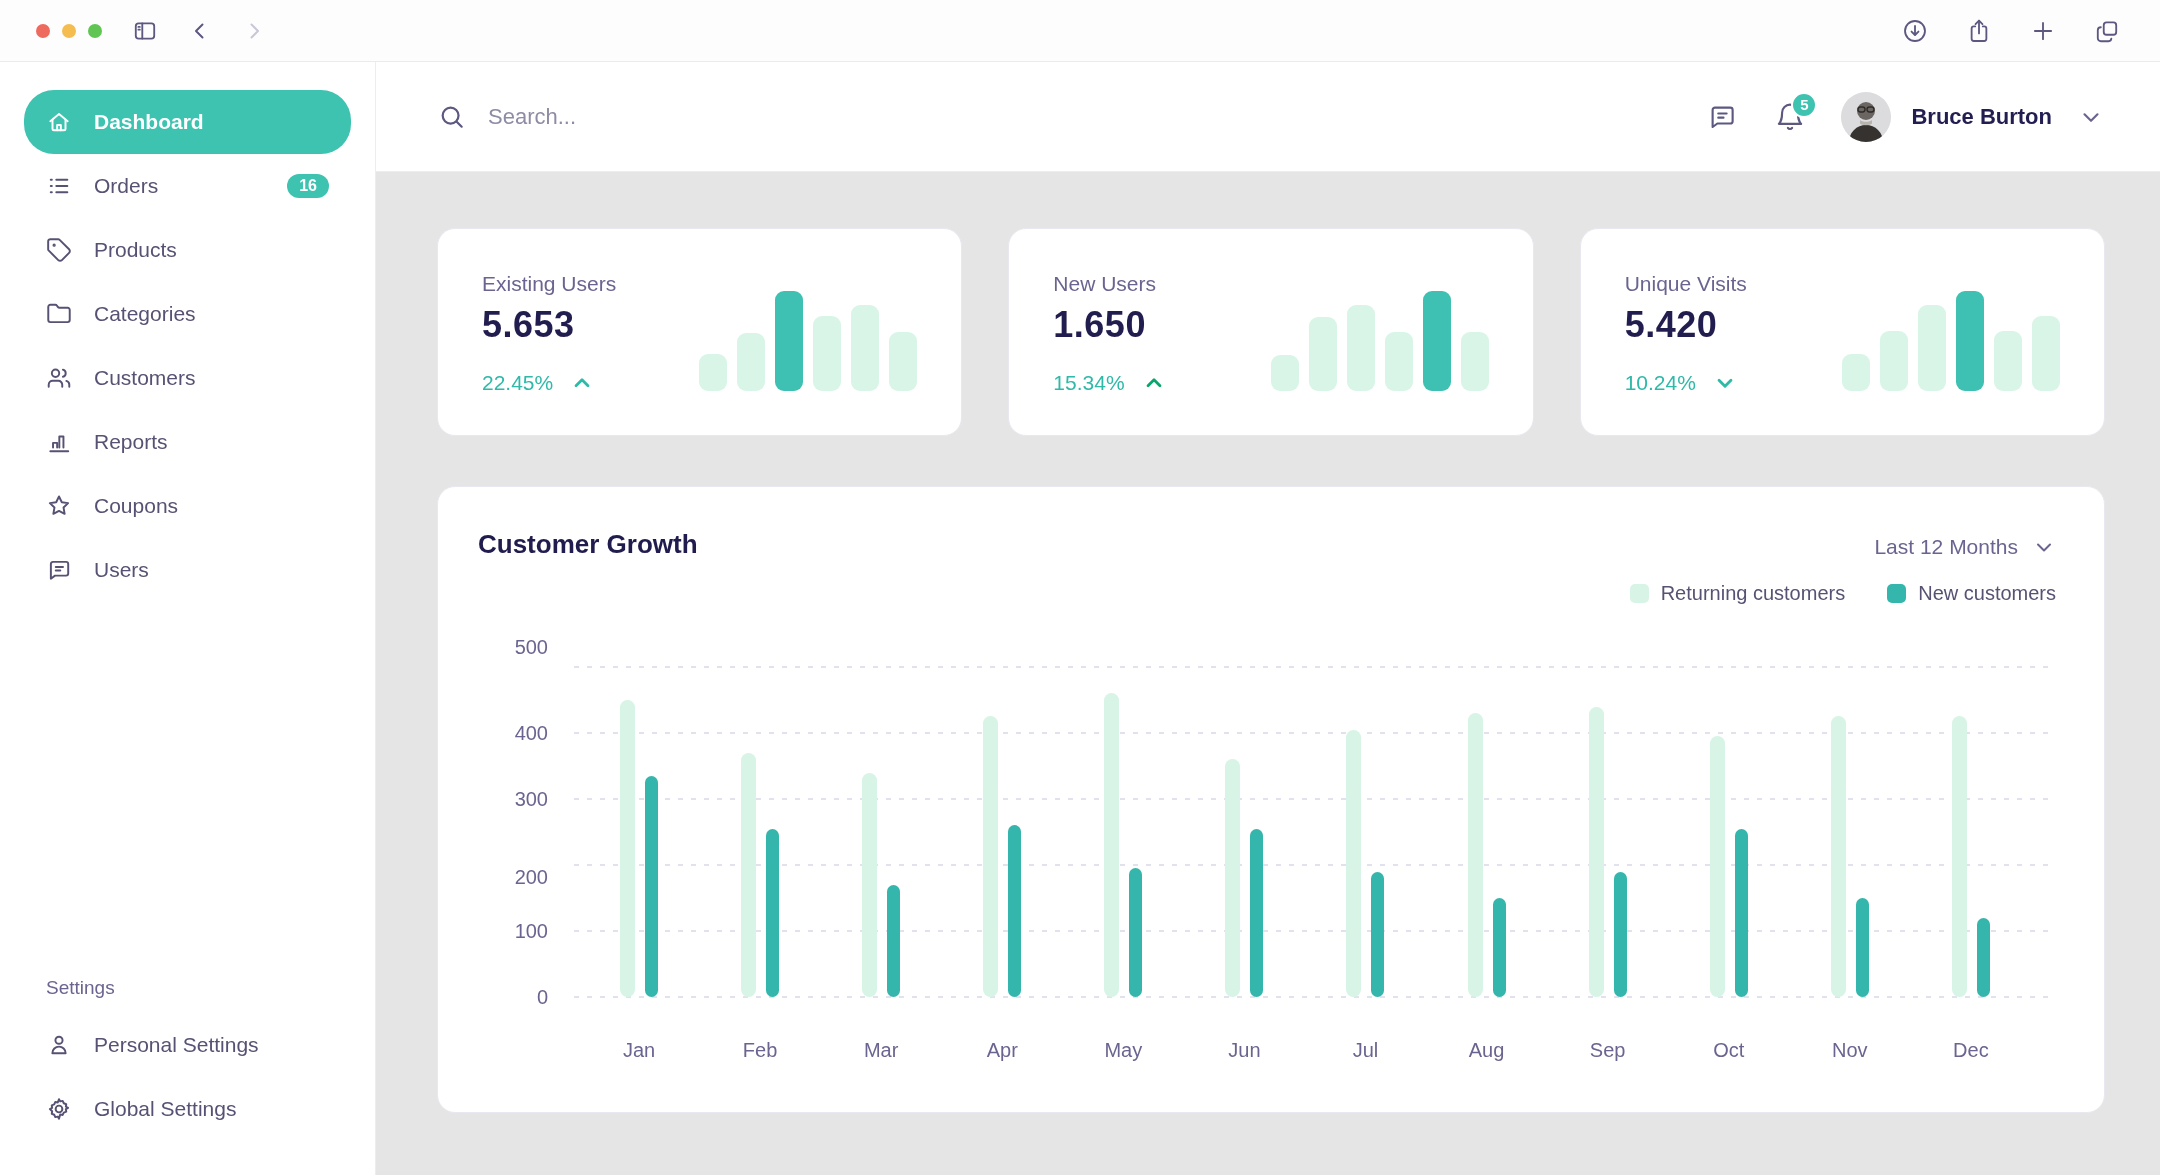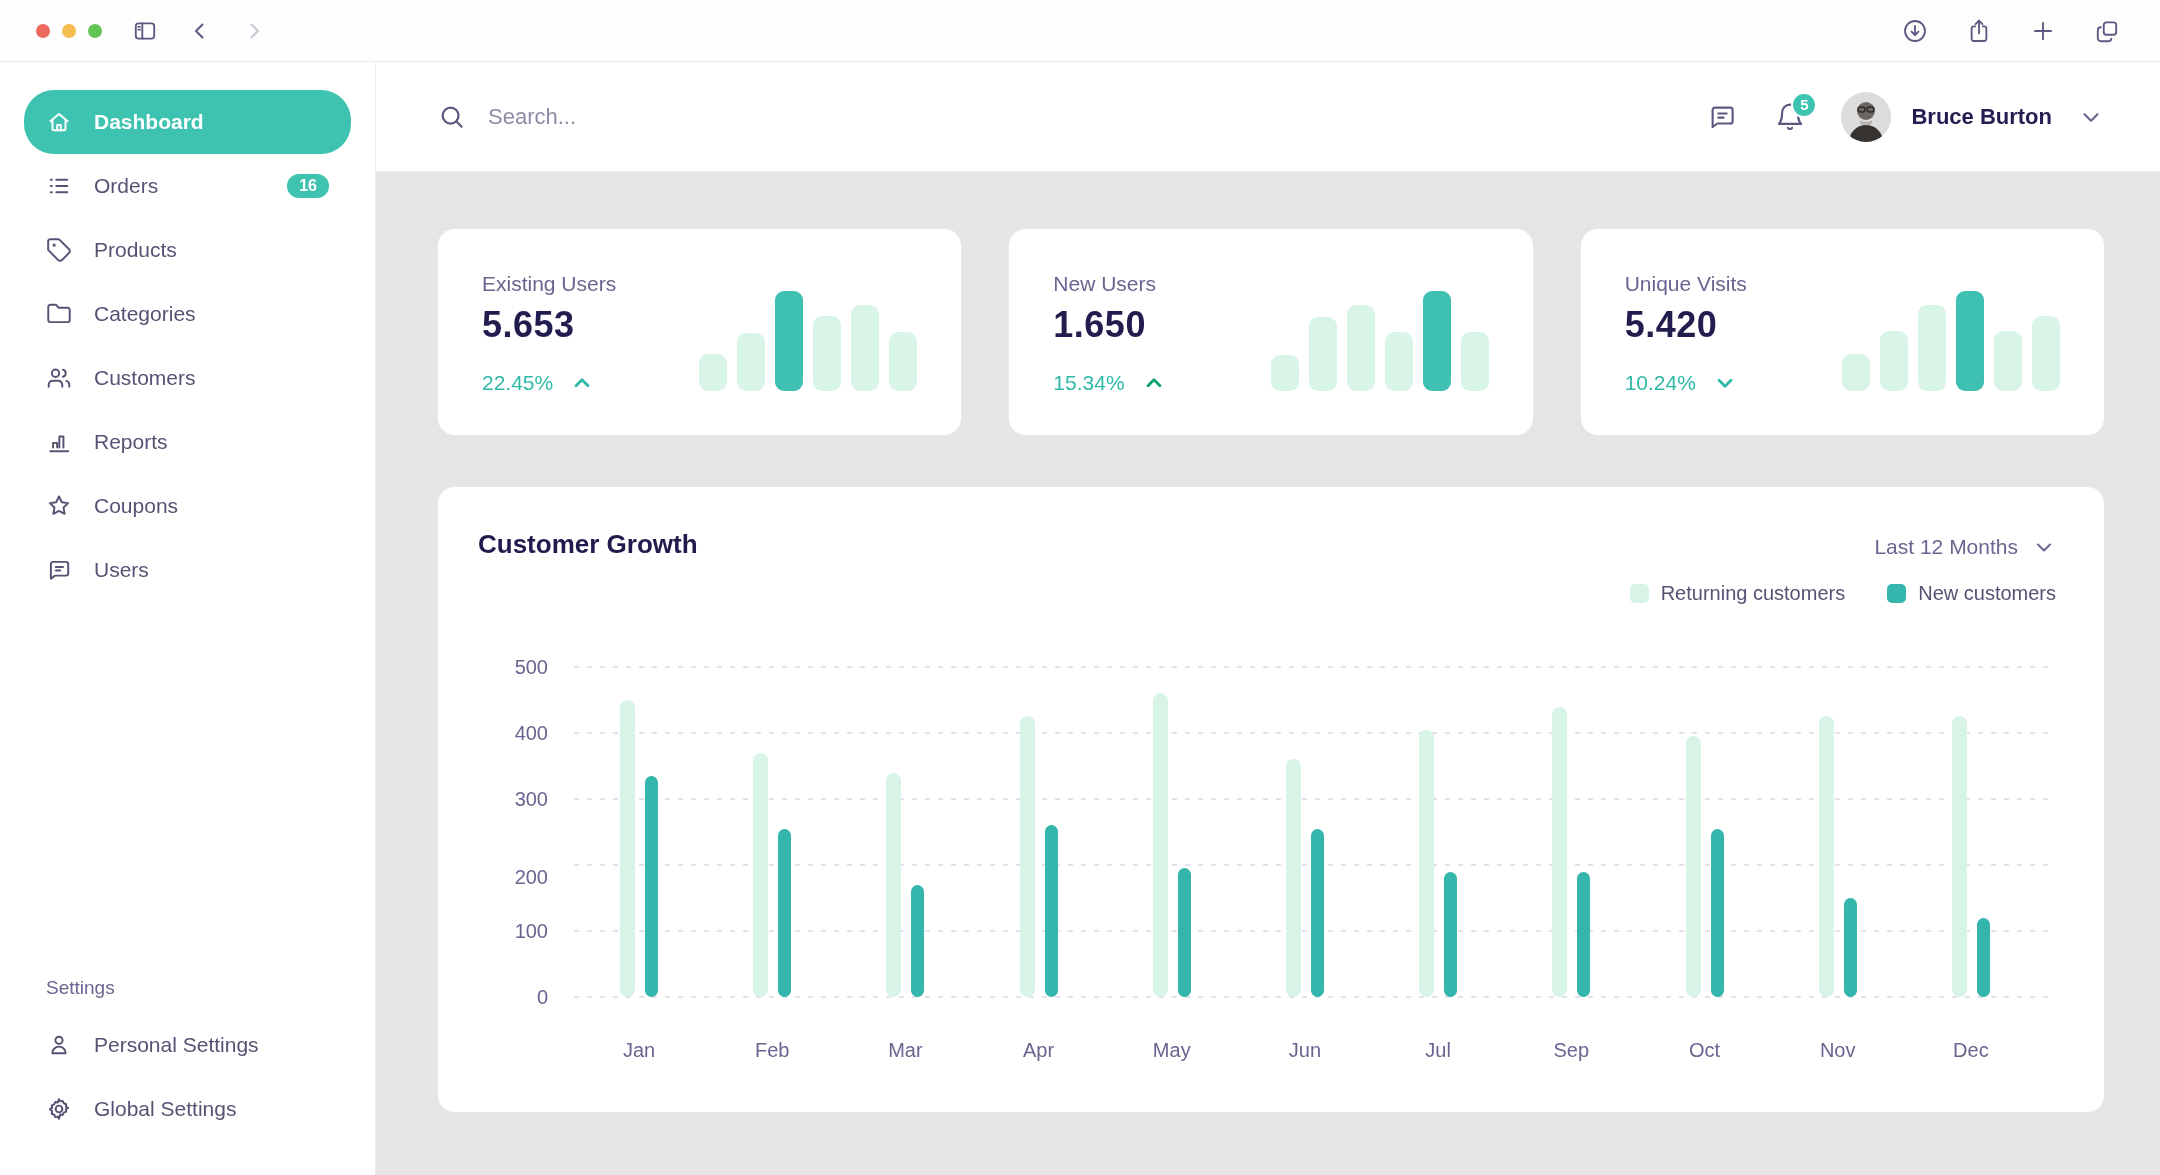--- a/index.html
+++ b/index.html
@@ -422,21 +422,21 @@
             <span>New customers</span>
           </div>
         </div>
         <div class="plot-row">
           <div class="y-axis">
               <span class="y-tick" style="bottom: 0px;">0</span>
               <span class="y-tick" style="bottom: 66px;">100</span>
               <span class="y-tick" style="bottom: 120px;">200</span>
               <span class="y-tick" style="bottom: 198px;">300</span>
               <span class="y-tick" style="bottom: 264px;">400</span>
-              <span class="y-tick" style="bottom: 330px;">500</span>
+              <span class="y-tick" style="bottom: 350px;">500</span>
             </div>
           <div class="plot">
               <div class="grid-line" style="bottom: 329px;"></div>
               <div class="grid-line" style="bottom: 263px;"></div>
               <div class="grid-line" style="bottom: 197px;"></div>
               <div class="grid-line" style="bottom: 131px;"></div>
               <div class="grid-line" style="bottom: 65px;"></div>
               <div class="grid-line" style="bottom: -1px;"></div>
             <div class="months">
                 <div class="month-group">
@@ -468,20 +468,25 @@
                   <div class="bar returning" style="height: 238px;"></div>
                   <div class="bar new" style="height: 168px;"></div>
                   <span class="month-label">Jun</span>
                 </div>
                 <div class="month-group">
                   <div class="bar returning" style="height: 267px;"></div>
                   <div class="bar new" style="height: 125px;"></div>
                   <span class="month-label">Jul</span>
                 </div>
                 <div class="month-group">
+                  <div class="bar returning" style="height: 284px;"></div>
+                  <div class="bar new" style="height: 99px;"></div>
+                  <span class="month-label">Aug</span>
+                </div>
+                <div class="month-group">
                   <div class="bar returning" style="height: 290px;"></div>
                   <div class="bar new" style="height: 125px;"></div>
                   <span class="month-label">Sep</span>
                 </div>
                 <div class="month-group">
                   <div class="bar returning" style="height: 261px;"></div>
                   <div class="bar new" style="height: 168px;"></div>
                   <span class="month-label">Oct</span>
                 </div>
                 <div class="month-group">

